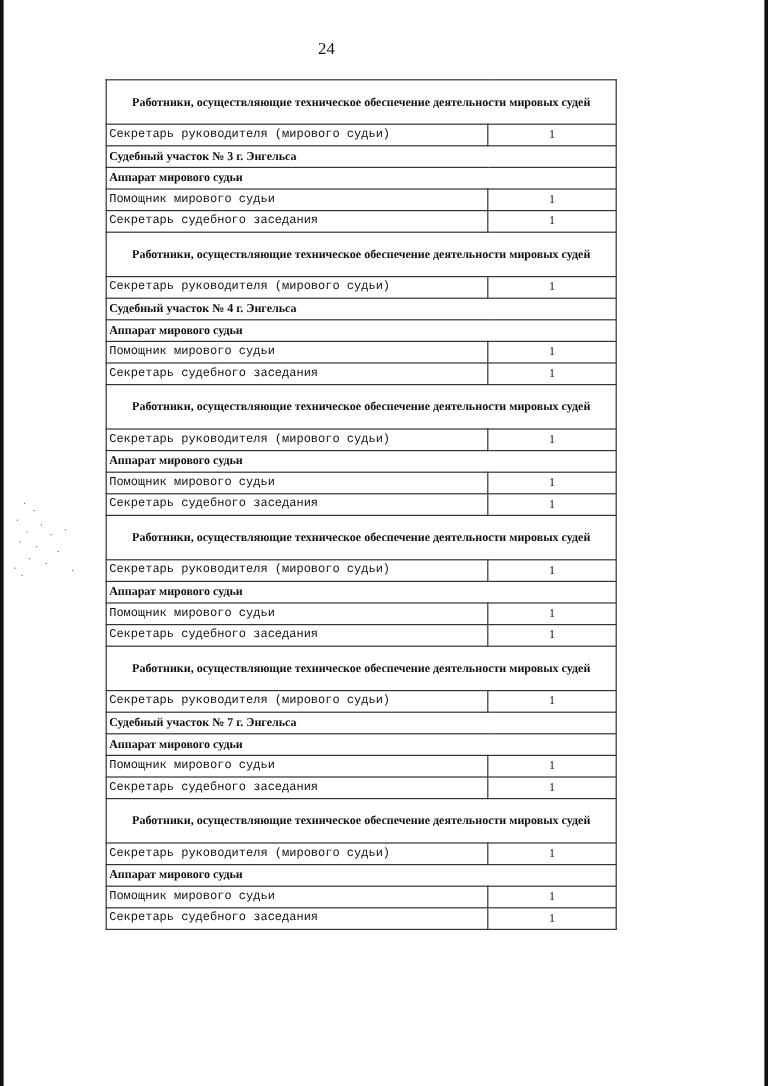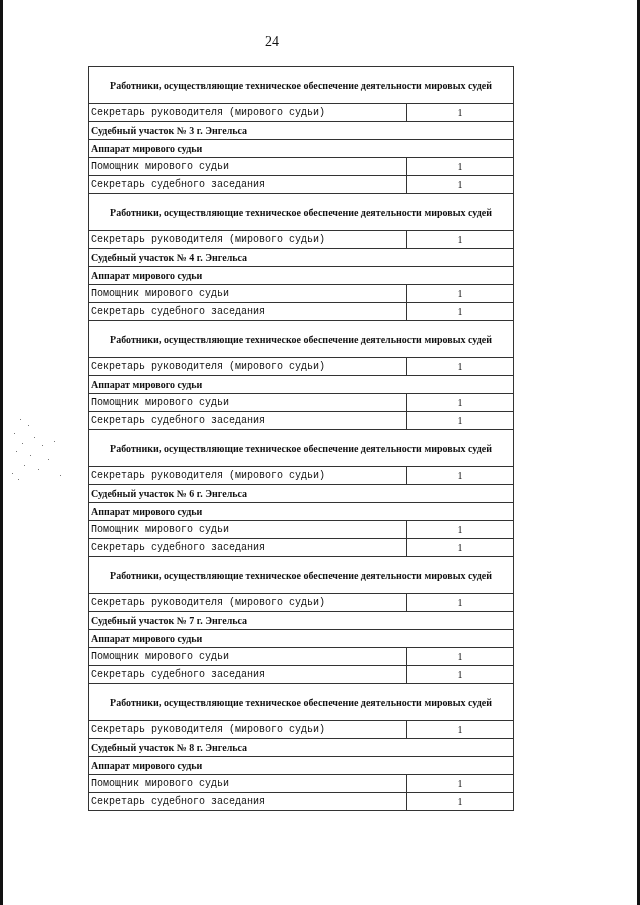--- a/index.html
+++ b/index.html
@@ -109,23 +109,20 @@
         <td class="val">1</td>
       </tr>
       <tr>
         <td colspan="2" class="hdr hdr2">Работники, осуществляющие техническое обеспечение деятельности мировых судей</td>
       </tr>
       <tr>
         <td class="pos">Секретарь руководителя (мирового судьи)</td>
         <td class="val">1</td>
       </tr>
       <tr>
-        <td colspan="2" class="hdr">Судебный участок № 6 г. Энгельса</td>
-      </tr>
-      <tr>
         <td colspan="2" class="hdr">Аппарат мирового судьи</td>
       </tr>
       <tr>
         <td class="pos">Помощник мирового судьи</td>
         <td class="val">1</td>
       </tr>
       <tr>
         <td class="pos">Секретарь судебного заседания</td>
         <td class="val">1</td>
       </tr>
@@ -151,23 +148,20 @@
         <td class="val">1</td>
       </tr>
       <tr>
         <td colspan="2" class="hdr hdr2">Работники, осуществляющие техническое обеспечение деятельности мировых судей</td>
       </tr>
       <tr>
         <td class="pos">Секретарь руководителя (мирового судьи)</td>
         <td class="val">1</td>
       </tr>
       <tr>
-        <td colspan="2" class="hdr">Судебный участок № 8 г. Энгельса</td>
-      </tr>
-      <tr>
         <td colspan="2" class="hdr">Аппарат мирового судьи</td>
       </tr>
       <tr>
         <td class="pos">Помощник мирового судьи</td>
         <td class="val">1</td>
       </tr>
       <tr>
         <td class="pos">Секретарь судебного заседания</td>
         <td class="val">1</td>
       </tr>

